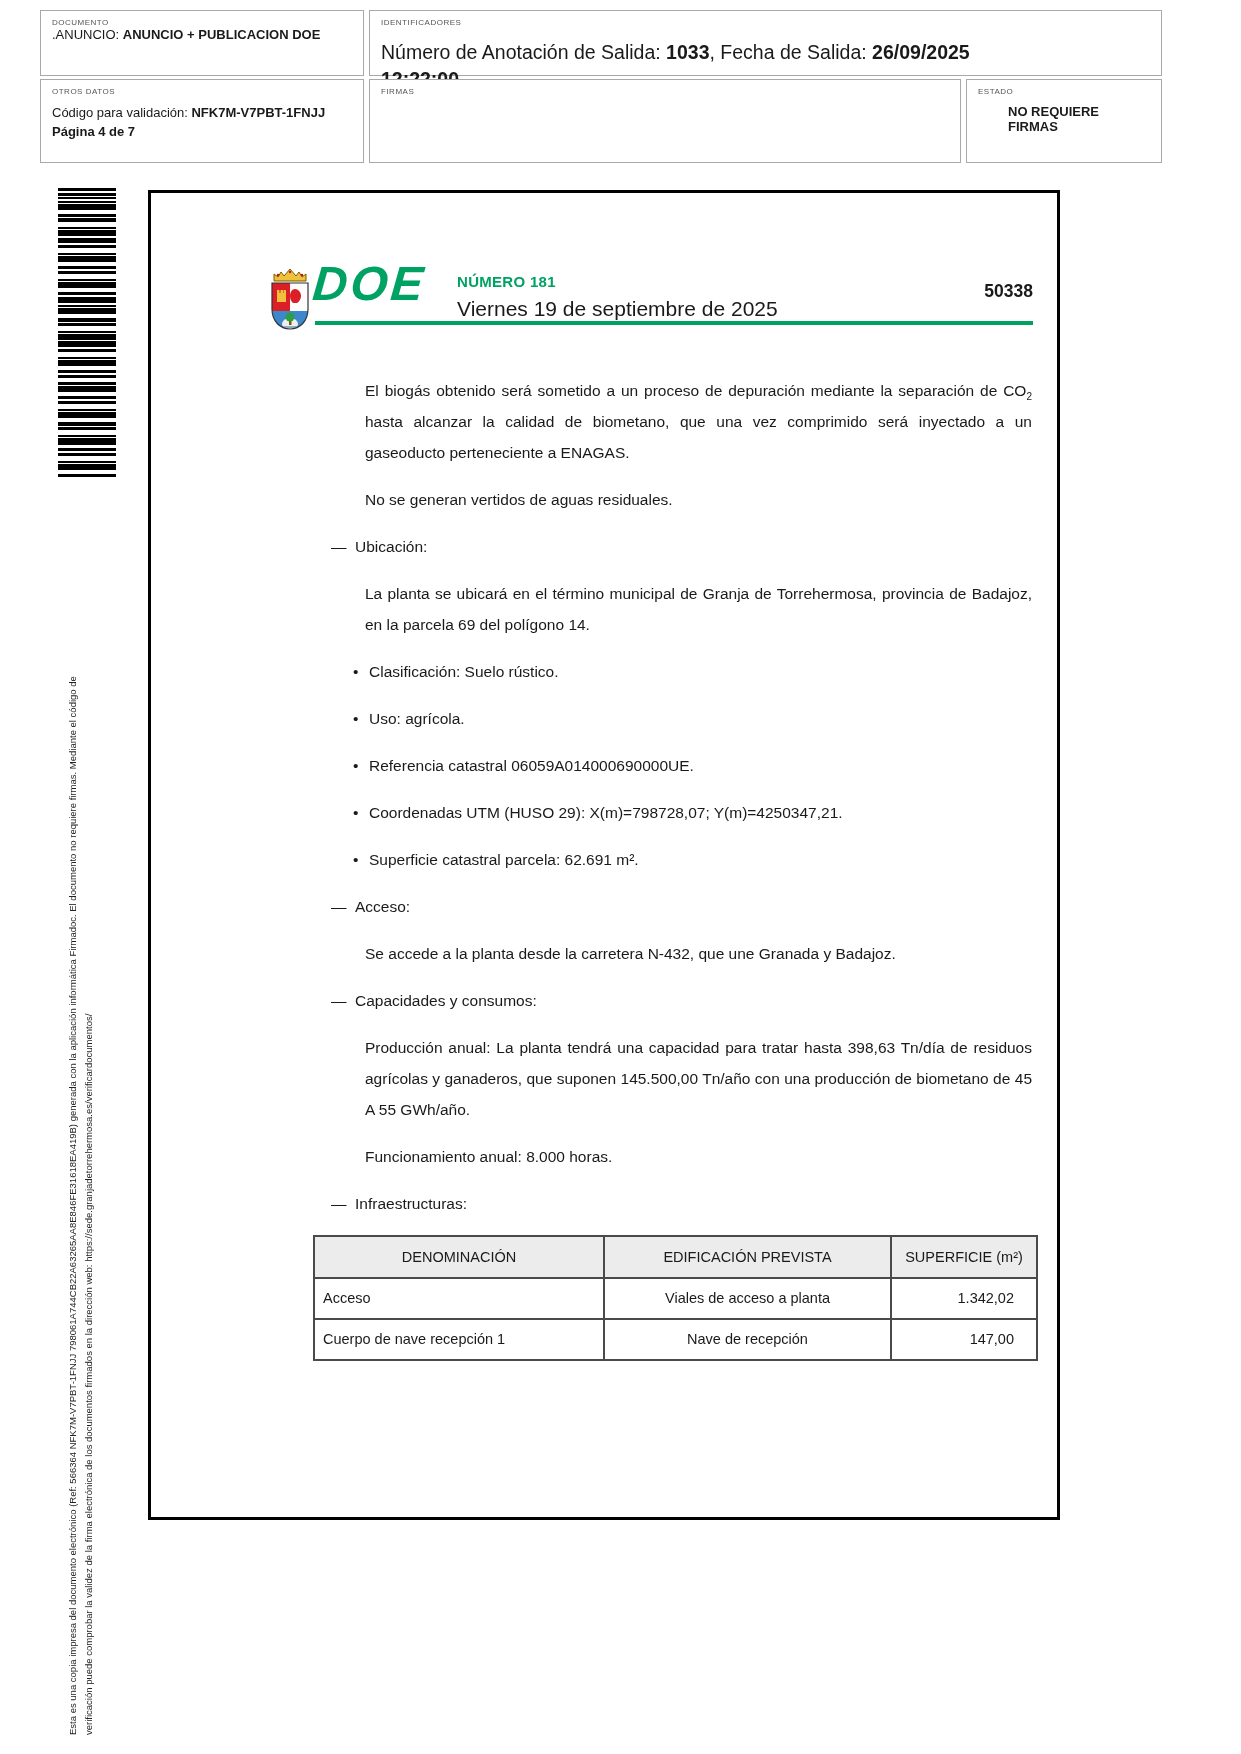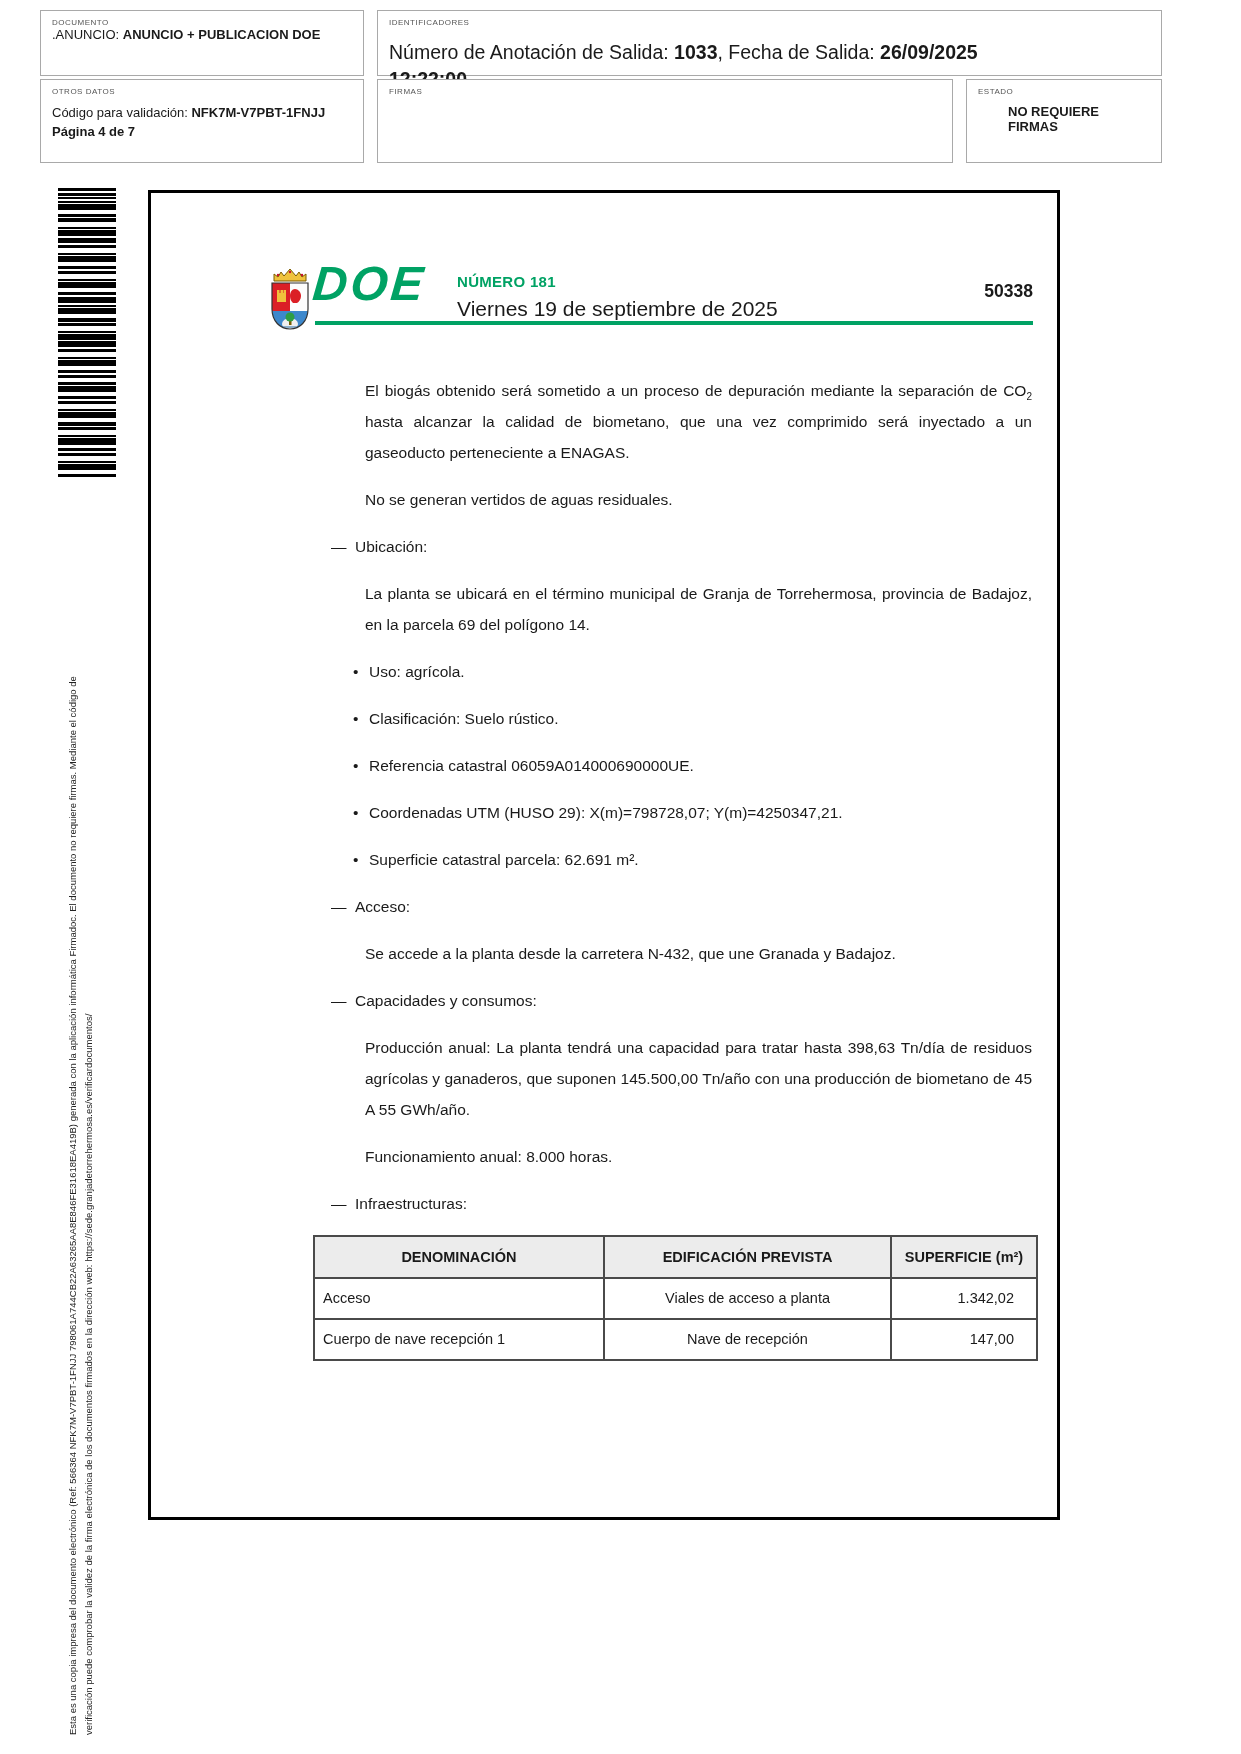--- a/index.html
+++ b/index.html
@@ -9,21 +9,21 @@
     --tableborder:#4a4a4a;
   }
   html,body{margin:0;padding:0;}
   body{
     width:1241px;height:1754px;position:relative;background:#fff;
     font-family:"Liberation Sans", sans-serif;color:var(--ink);
     overflow:hidden;
   }
   
   .meta-header{position:absolute;left:40px;top:10px;width:1122px;display:flex;flex-direction:column;gap:3px;}
-  .mh-row{display:flex;gap:13px;}
+  .mh-row{display:flex;gap:5px;}
   .mh-box{border:1px solid var(--metaborder);background:#fff;box-sizing:border-box;padding:7px 11px;}
   .mh-row1 .mh-box{height:66px;}
   .mh-row2 .mh-box{height:84px;}
   .mh-label{font-size:8px;letter-spacing:.5px;color:#555;}
   .mh-documento{width:324px;}
   .mh-ident{flex:1;}
   .mh-otros{width:324px;}
   .mh-firmas{flex:1;}
   .mh-estado{width:196px;}
   .mh-value{font-size:13px;}
@@ -67,21 +67,21 @@
   .dash{display:inline-block;width:24px;}
   .bullet-item{margin:0 0 16px 22px;}
   .bullet{display:inline-block;width:16px;}
   sub{font-size:10px;line-height:0;}
   
   .infra-table{
     margin:16px 0 0 -18px;border-collapse:collapse;width:723px;table-layout:fixed;
     font-size:14.5px;
   }
   .infra-table th,.infra-table td{border:2px solid var(--tableborder);}
-  .infra-table th{background:#ececec;font-weight:bold;height:40px;text-align:center;padding:0 4px;}
+  .infra-table th{background:#ececec;font-weight:normal;height:40px;text-align:center;padding:0 4px;}
   .infra-table td{height:39px;padding:0 6px;margin-left:47px;}
   .col-denominacion{width:290px;}
   .col-edificacion{width:287px;}
   .col-superficie{width:146px;}
   td.cell-denominacion{text-align:left;padding-left:8px;}
   td.cell-edificacion{text-align:center;}
   td.cell-superficie{text-align:right;padding-right:22px;}
 </style>
 </head>
 <body>
@@ -154,22 +154,22 @@
 
     <p class="para"><span>El biogás obtenido será sometido a un proceso de depuración mediante la separación de CO</span><sub>2</sub><span> hasta alcanzar la calidad de biometano, que una vez comprimido será inyectado a un gaseoducto perteneciente a ENAGAS.</span></p>
 
     <p class="para">No se generan vertidos de aguas residuales.</p>
 
     <div class="dash-item"><span class="dash">—</span><span>Ubicación:</span></div>
 
     <p class="para">La planta se ubicará en el término municipal de Granja de Torrehermosa, provincia de Badajoz, en la parcela 69 del polígono 14.</p>
 
 
+    <div class="bullet-item"><span class="bullet">•</span><span>Clasificación: Suelo rústico.</span></div>
     <div class="bullet-item"><span class="bullet">•</span><span>Uso: agrícola.</span></div>
-    <div class="bullet-item"><span class="bullet">•</span><span>Clasificación: Suelo rústico.</span></div>
     <div class="bullet-item"><span class="bullet">•</span><span>Referencia catastral 06059A014000690000UE.</span></div>
     <div class="bullet-item"><span class="bullet">•</span><span>Coordenadas UTM (HUSO 29): X(m)=798728,07; Y(m)=4250347,21.</span></div>
     <div class="bullet-item"><span class="bullet">•</span><span>Superficie catastral parcela: 62.691 m².</span></div>
 
     <div class="dash-item"><span class="dash">—</span><span>Acceso:</span></div>
 
     <p class="para">Se accede a la planta desde la carretera N-432, que une Granada y Badajoz.</p>
 
     <div class="dash-item"><span class="dash">—</span><span>Capacidades y consumos:</span></div>
 

